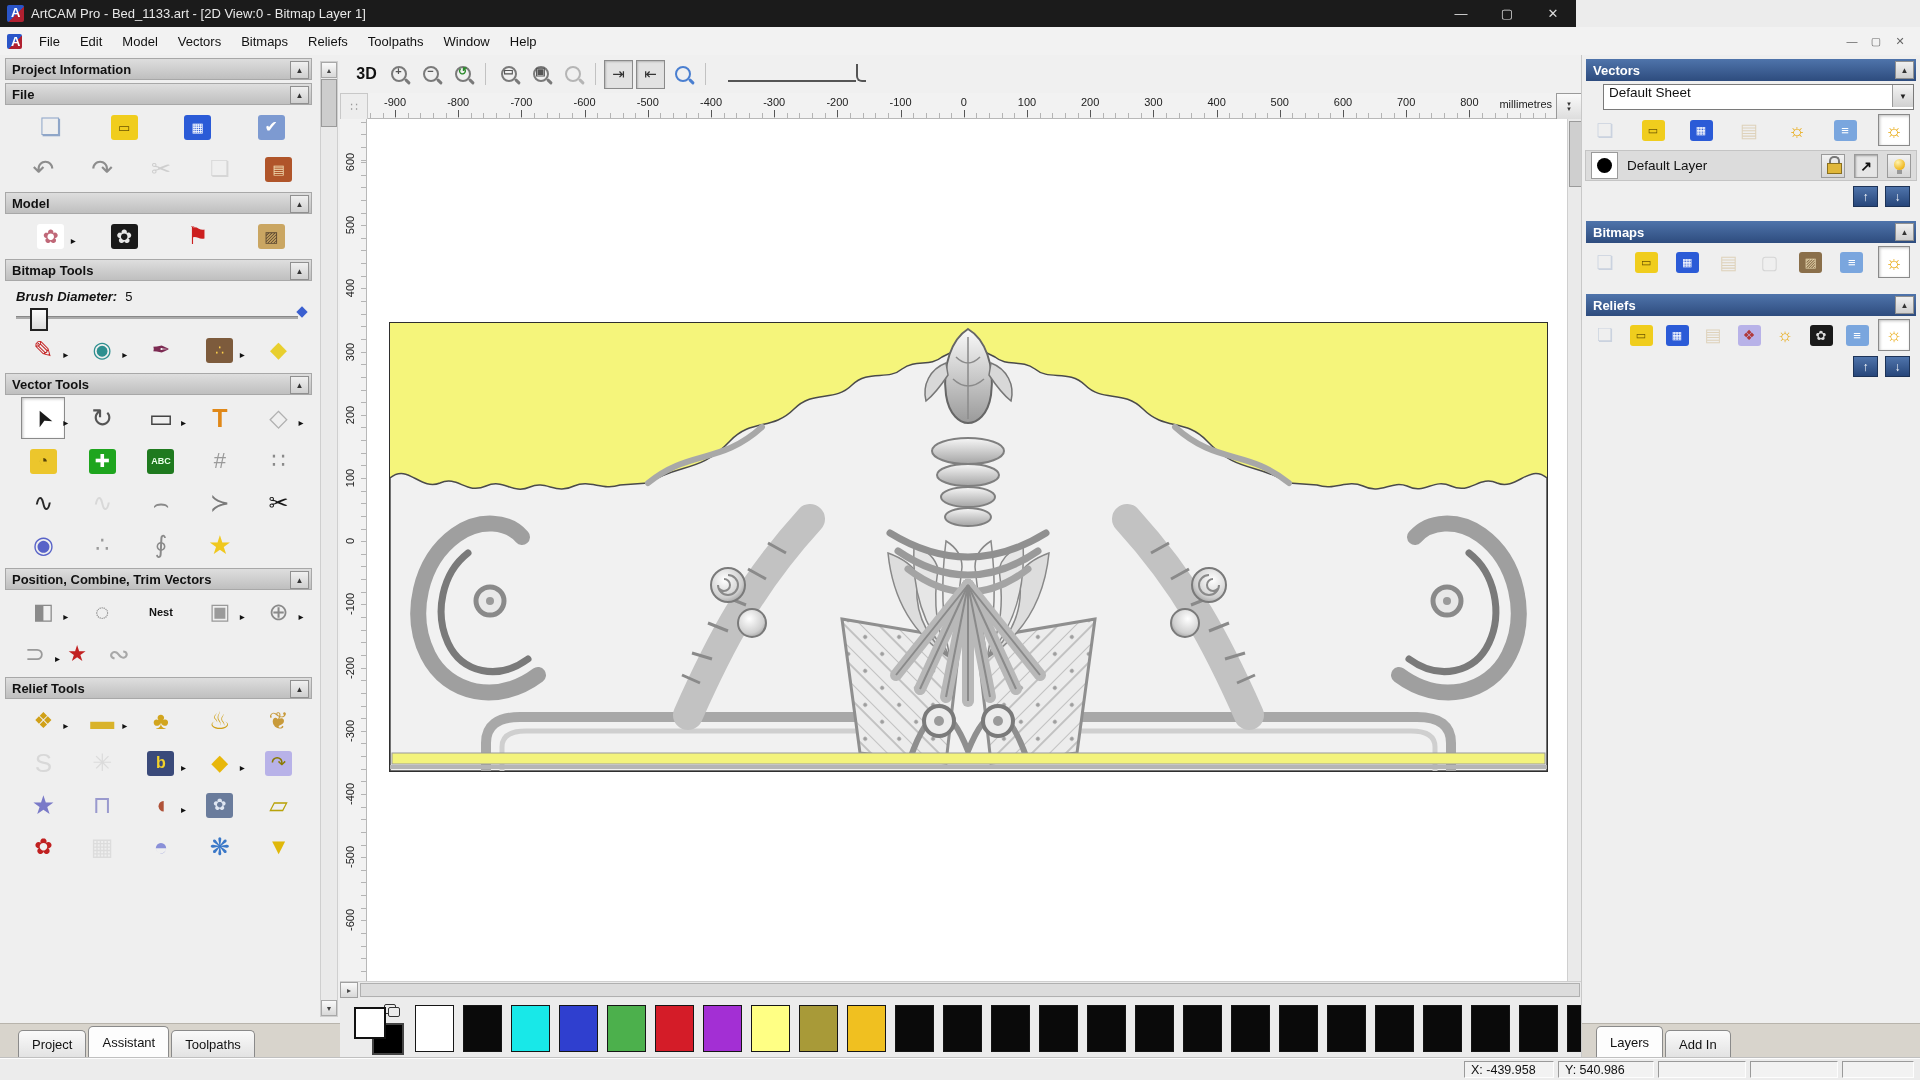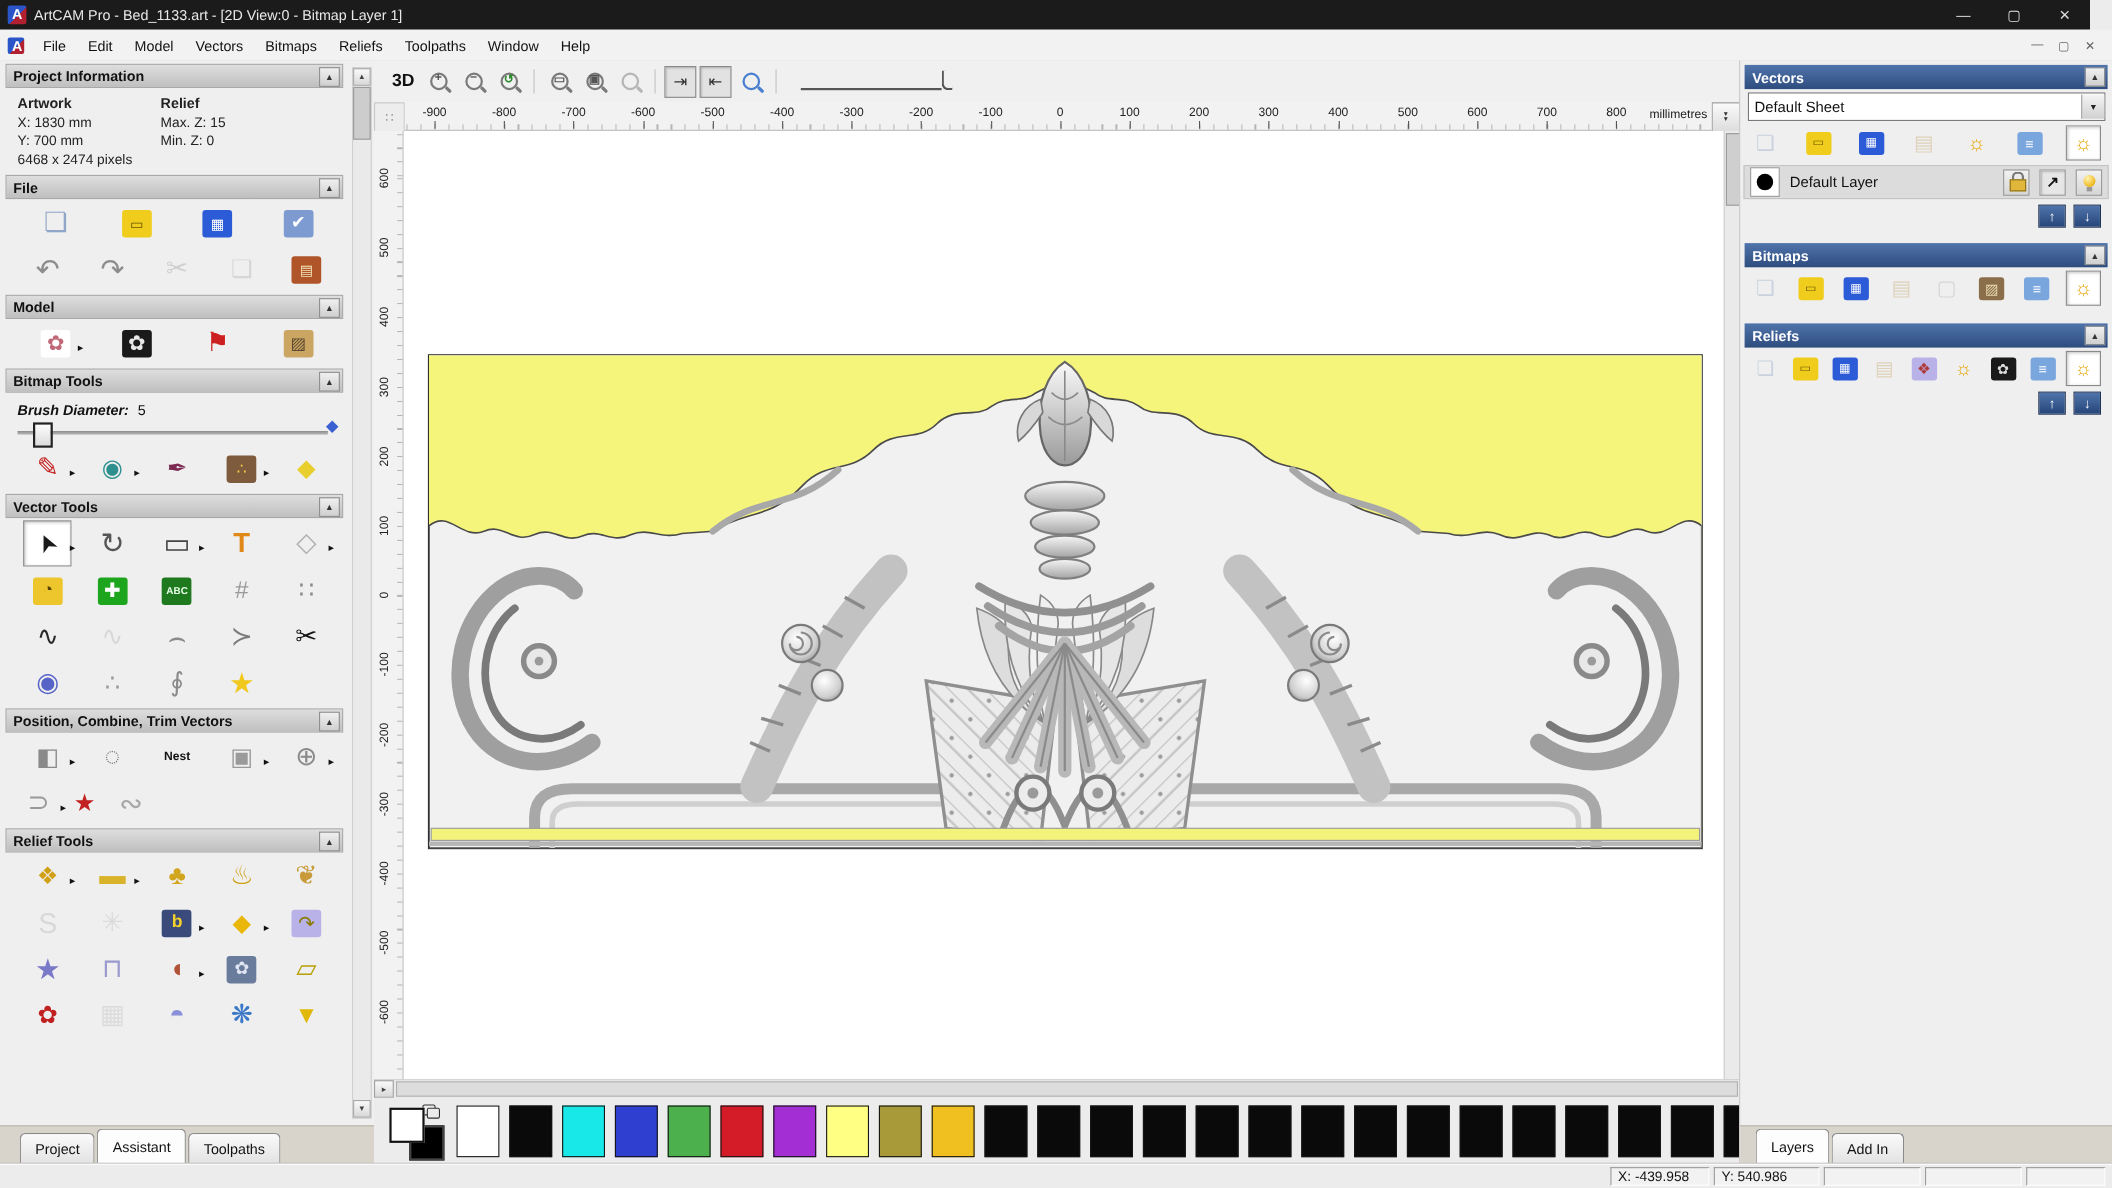--- a/index.html
+++ b/index.html
@@ -1,18 +1,18 @@
 <!DOCTYPE html>
 <html><head>
 <meta charset="utf-8">
 <style>
   html,body{margin:0;padding:0;background:#555;}
   .app{position:relative;width:1920px;height:1080px;background:#ececec;font-family:"Liberation Sans",sans-serif;overflow:hidden;user-select:none;}
   
-  .titlebar{position:absolute;left:0;top:0;width:1900px;height:27px;background:#1b1b1b;display:flex;align-items:center;color:#e8e8e8;}
+  .titlebar{position:absolute;left:0;top:0;width:1576px;height:27px;background:#1b1b1b;display:flex;align-items:center;color:#e8e8e8;}
   .alogo{width:17px;height:17px;margin:0 7px;background:linear-gradient(135deg,#2a55c8 55%,#b02030 55%);border-radius:2px;position:relative;}
   .alogo::after{content:"A";position:absolute;left:4px;top:0px;font-size:13px;font-weight:bold;color:#fff;}
   .ttext{font-size:13px;}
   .wbtns{margin-left:auto;display:flex;}
   .wbtn{width:46px;height:27px;display:flex;align-items:center;justify-content:center;font-size:13px;color:#ddd;}
   
   .menubar{position:absolute;left:0;top:27px;width:1920px;height:28px;background:#f2f2f2;border-bottom:1px solid #d4d4d4;display:flex;align-items:center;}
   .menubar .alogo{width:15px;height:15px;}
   .menu-item{padding:0 10px;font-size:13px;color:#111;height:100%;display:flex;align-items:center;}
   .mdigrp{margin-left:auto;display:flex;margin-right:8px;}
@@ -90,21 +90,21 @@
   
   .palbar{height:60px;background:#ececec;display:flex;align-items:center;padding-left:14px;gap:9px;}
   .pair{position:relative;width:52px;height:48px;flex:0 0 auto;}
   .pswA{position:absolute;left:0;top:3px;width:28px;height:28px;background:#fff;border:2px solid #111;z-index:2;}
   .pswB{position:absolute;left:18px;top:19px;width:28px;height:28px;background:#000;border:2px solid #444;}
   .linkic{position:absolute;left:30px;top:0;width:10px;height:8px;border:1px solid #333;border-radius:2px;}
   .linkic::after{content:"";position:absolute;left:3px;top:2px;width:10px;height:8px;border:1px solid #333;border-radius:2px;background:#ececec;}
   .swatch{width:37px;height:45px;border:1.5px solid #161616;flex:0 0 auto;}
   
   .rightpanel{position:absolute;right:0;top:55px;width:338px;bottom:22px;background:#efefef;border-left:1px solid #c8c8c8;display:flex;flex-direction:column;}
-  .combo{height:24px;margin:3px 6px 1px 7px;background:#fff;border:1px solid #7a7a7a;display:flex;align-items:center;}
+  .combo{height:24px;margin:3px 6px 1px 21px;background:#fff;border:1px solid #7a7a7a;display:flex;align-items:flex-start;}
   .combo .cv{flex:1;font-size:13.5px;padding-left:5px;color:#111;}
   .cbtn{width:20px;height:22px;background:linear-gradient(#f4f4f4,#d0d0d0);border-left:1px solid #9a9a9a;display:flex;align-items:center;justify-content:center;}
   .cbtn::after{content:"▼";font-size:8px;color:#222;}
   .rtools{display:flex;align-items:center;justify-content:space-between;padding:3px 10px 2px 8px;}
   .tool.t2{width:30px;height:30px;}
   .tool.t2 .g{min-width:20px;min-height:20px;}
   .tool.t2 .g.bgd{width:23px;height:21px;}
   .lrow{height:29px;margin:2px 3px;background:#dcdcdc;border:1px solid #c4c4c4;display:flex;align-items:center;gap:9px;padding:0 5px;}
   .lrow .lname{font-size:13.5px;color:#111;flex:1;}
   .dotbox{width:25px;height:25px;background:#fff;border:1px solid #9a9a9a;display:flex;align-items:center;justify-content:center;}
@@ -166,33 +166,20 @@
       <span class="mdib mdires"></span>
       <span class="mdib mdicl"></span>
     </span>
   </div>
 
   <div class="leftpanel">
     <div class="lcontent">
       <div class="ghdr">
         <span>Project Information</span>
         <span class="clps"></span>
-      </div>
-      <div class="pinfo">
-        <div class="picol1">
-          <b>Artwork</b><br>
-          <span>X: 1830 mm</span><br>
-          <span>Y: 700 mm</span><br>
-          <span>6468 x 2474 pixels</span>
-        </div>
-        <div>
-          <b>Relief</b><br>
-          <span>Max. Z: 15</span><br>
-          <span>Min. Z: 0</span>
-        </div>
       </div>
 
       <div class="ghdr">
         <span>File</span>
         <span class="clps"></span>
       </div>
       <div class="grid g4">
           <span class="tool">
             <i class="g" style="color: rgb(143, 166, 200); font-size: 24px;">❏</i>
           </span>

